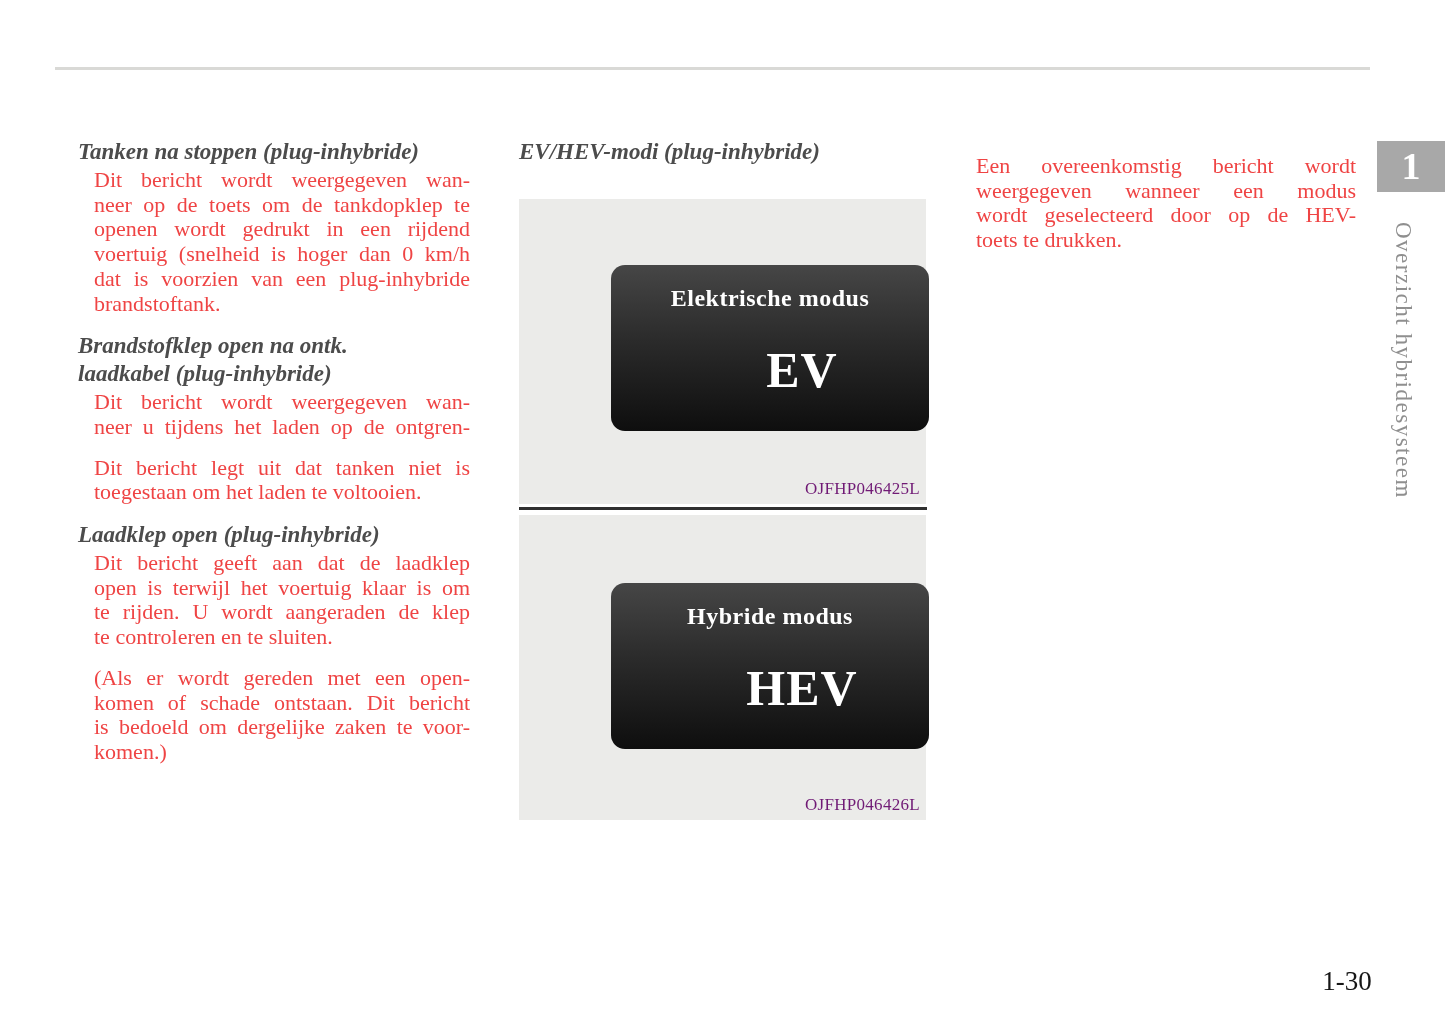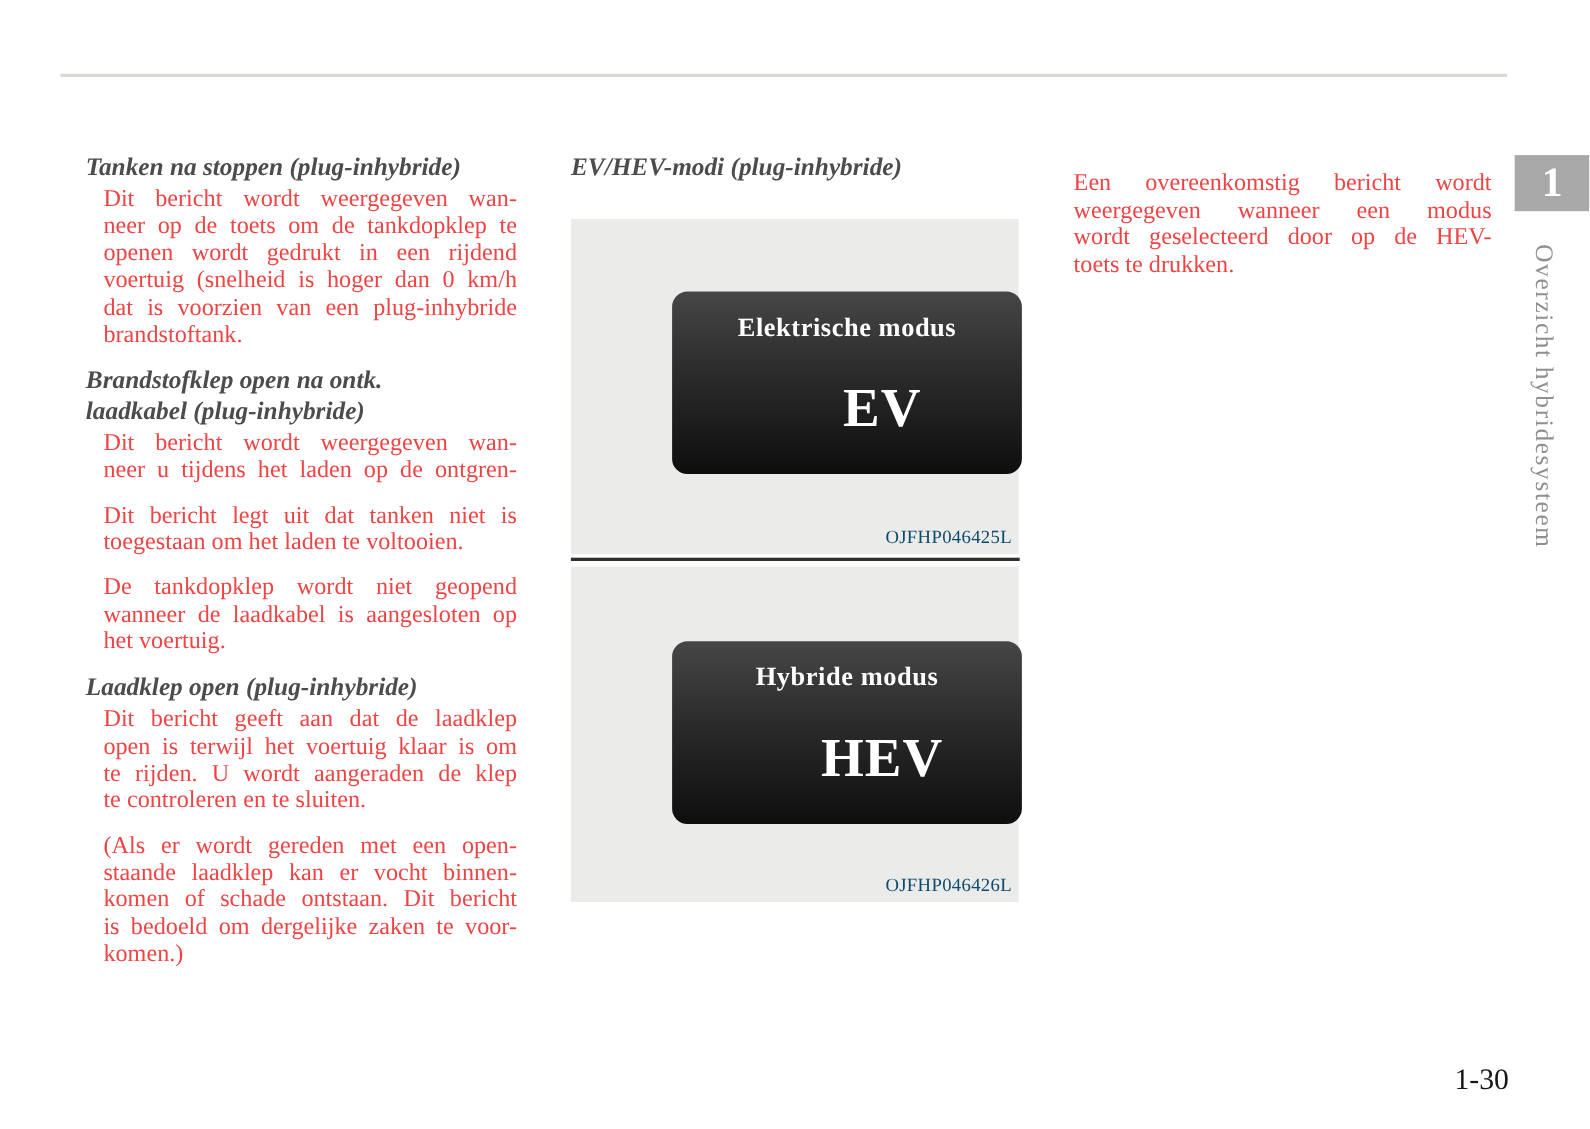--- a/index.html
+++ b/index.html
@@ -74,21 +74,21 @@
     color: #ffffff;
     font-size: 50px;
     font-weight: bold;
     letter-spacing: 1px;
     padding-left: 32px;
   }
   .figure-caption {
     position: absolute;
     right: 6px; bottom: 5px;
     font-size: 17px;
-    color: #0c4a6e;
+    color: #701a75;
     letter-spacing: 0.3px;
   }
   .figure-sep {
     width: 408px; height: 3px;
     background: #2f2f2f;
     margin: 3px 0 5px 0;
   }
 
   .chapter-tab {
     position: absolute;
@@ -147,39 +147,33 @@
           <div class="jline last">laadkabel (plug-inhybride)</div>
         </div>
       <div class="para justify">
           <div class="jline">Dit bericht wordt weergegeven wan-</div>
           <div class="jline">neer u tijdens het laden op de ontgren-</div>
         </div>
       <div class="para justify">
           <div class="jline">Dit bericht legt uit dat tanken niet is</div>
           <div class="jline last">toegestaan om het laden te voltooien.</div>
         </div>
-      <div class="para justify">
-          <div class="jline">De tankdopklep wordt niet geopend</div>
-          <div class="jline">wanneer de laadkabel is aangesloten op</div>
-          <div class="jline last">het voertuig.</div>
-        </div>
     </div>
     <div class="section section-3">
       <div class="heading">
           <div class="jline last">Laadklep open (plug-inhybride)</div>
         </div>
       <div class="para justify">
           <div class="jline">Dit bericht geeft aan dat de laadklep</div>
           <div class="jline">open is terwijl het voertuig klaar is om</div>
           <div class="jline">te rijden. U wordt aangeraden de klep</div>
           <div class="jline last">te controleren en te sluiten.</div>
         </div>
       <div class="para justify">
           <div class="jline">(Als er wordt gereden met een open-</div>
-          <div class="jline">staande laadklep kan er vocht binnen-</div>
           <div class="jline">komen of schade ontstaan. Dit bericht</div>
           <div class="jline">is bedoeld om dergelijke zaken te voor-</div>
           <div class="jline last">komen.)</div>
         </div>
     </div>
   </div>
 
   <div class="col col-mid">
     <div class="heading">
         <div class="jline last">EV/HEV-modi (plug-inhybride)</div>

